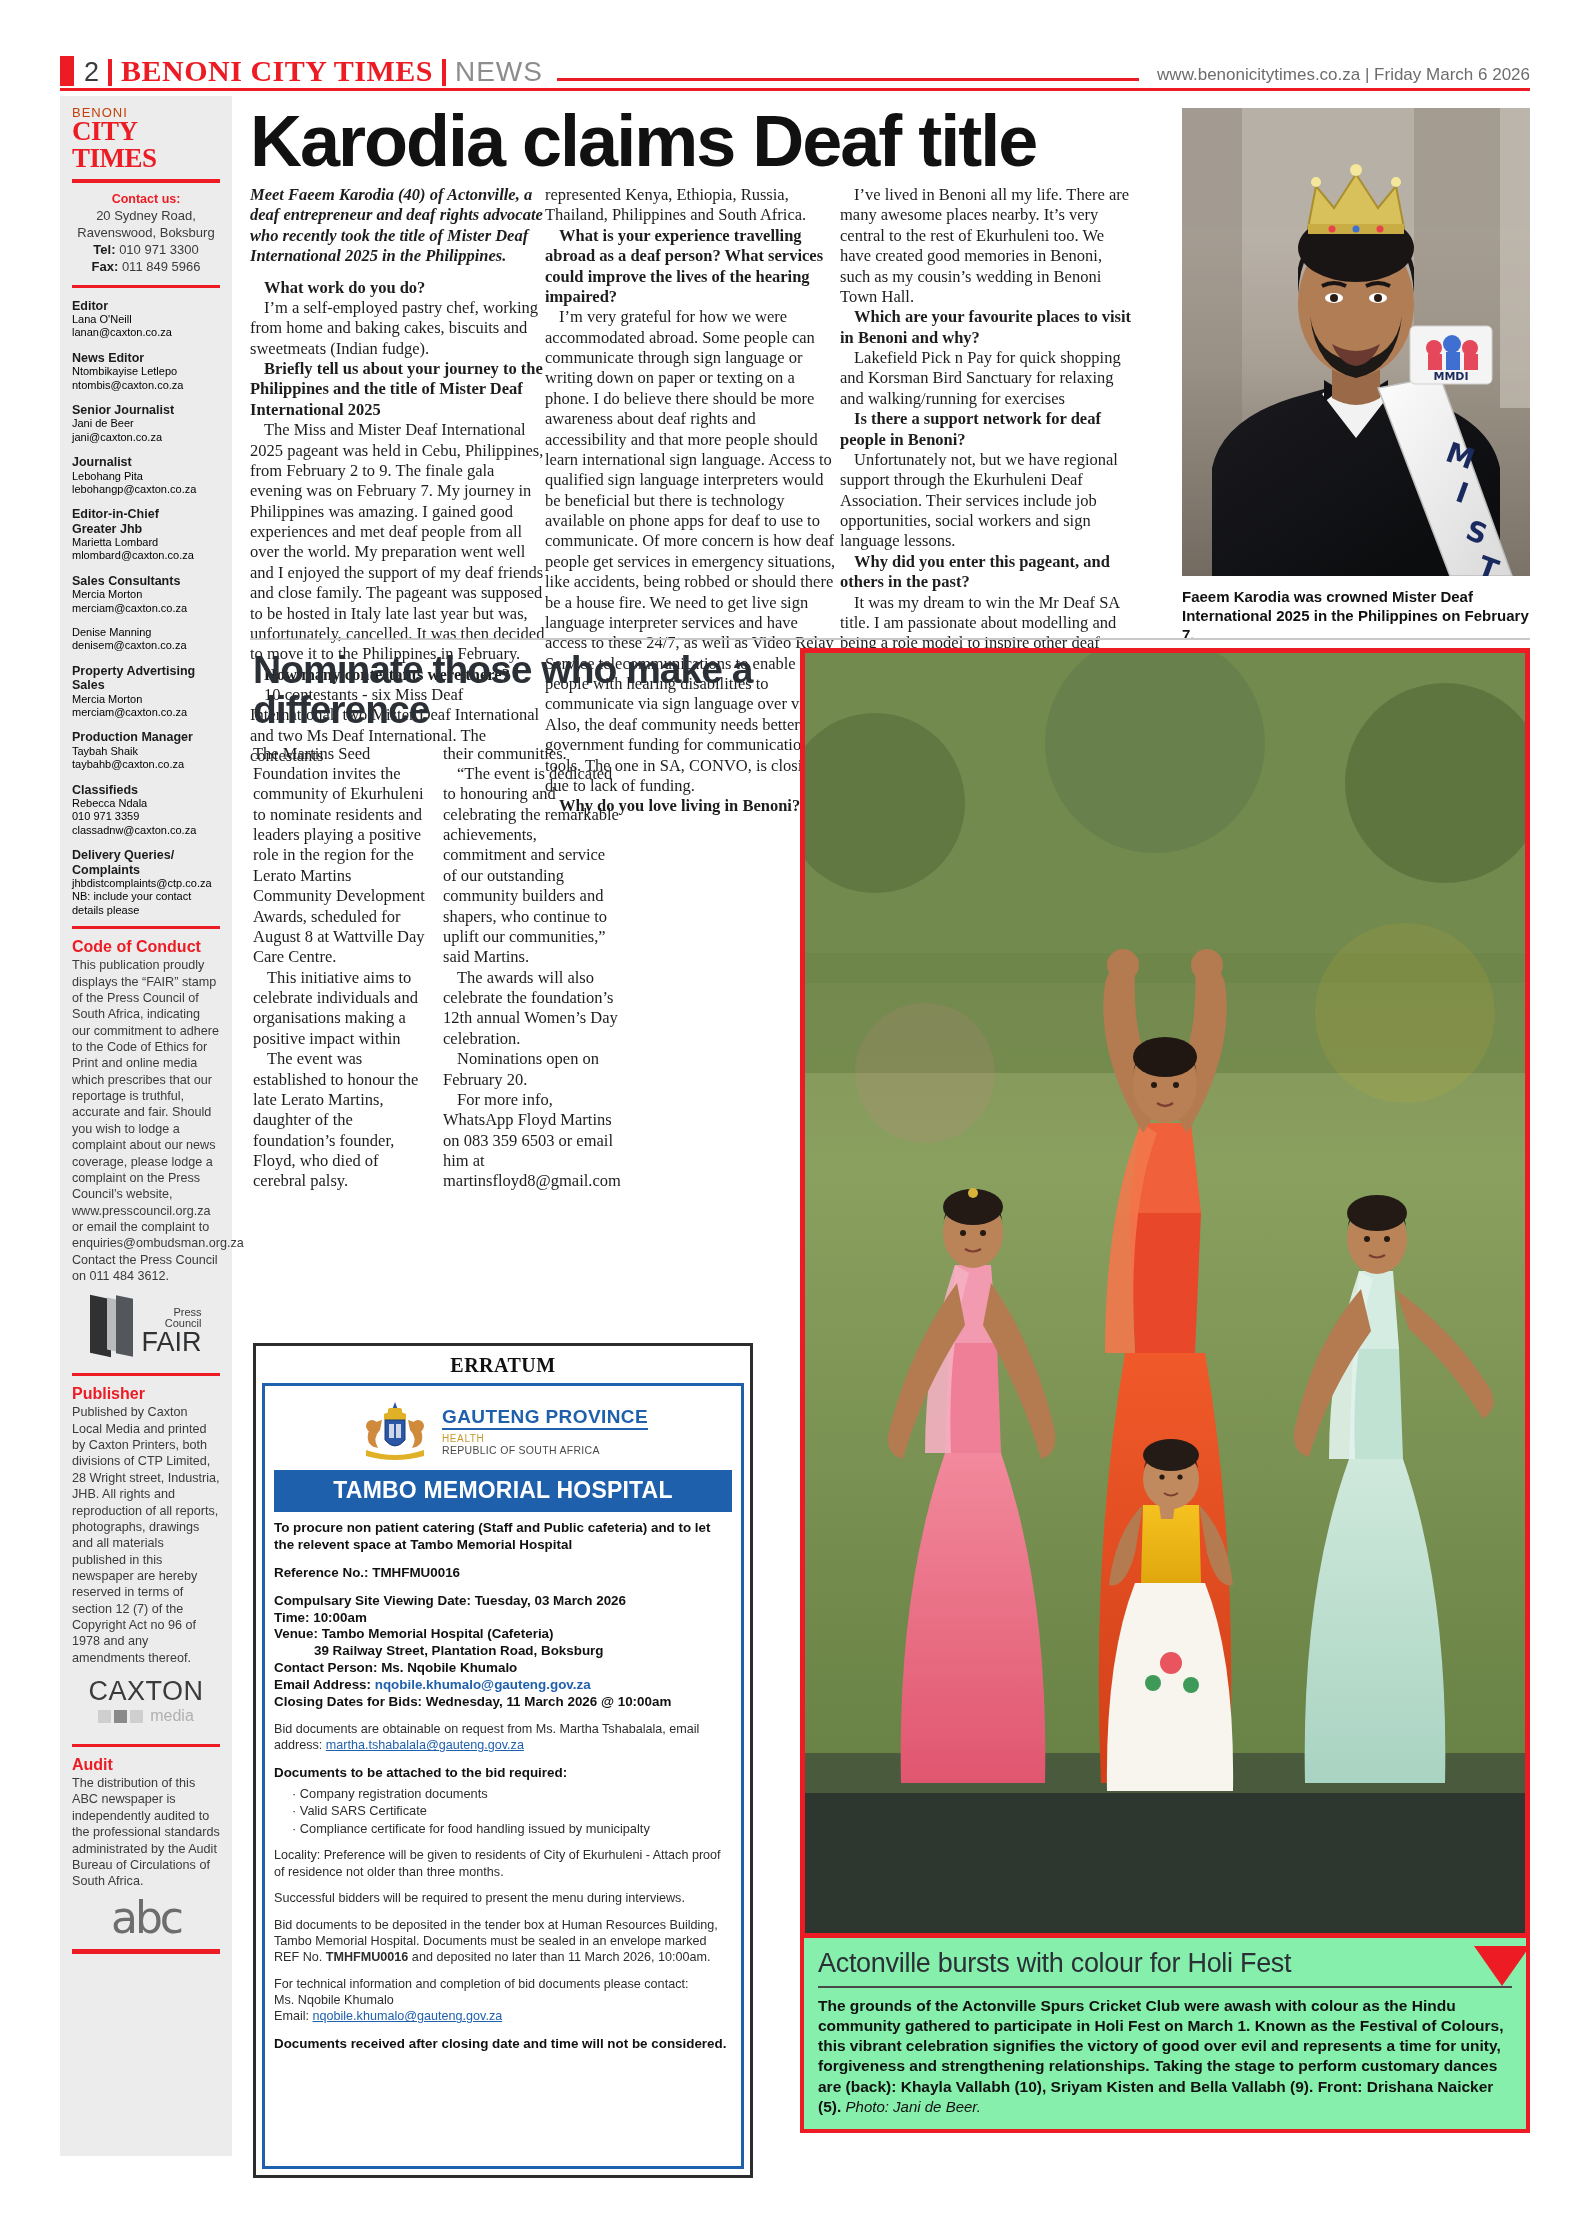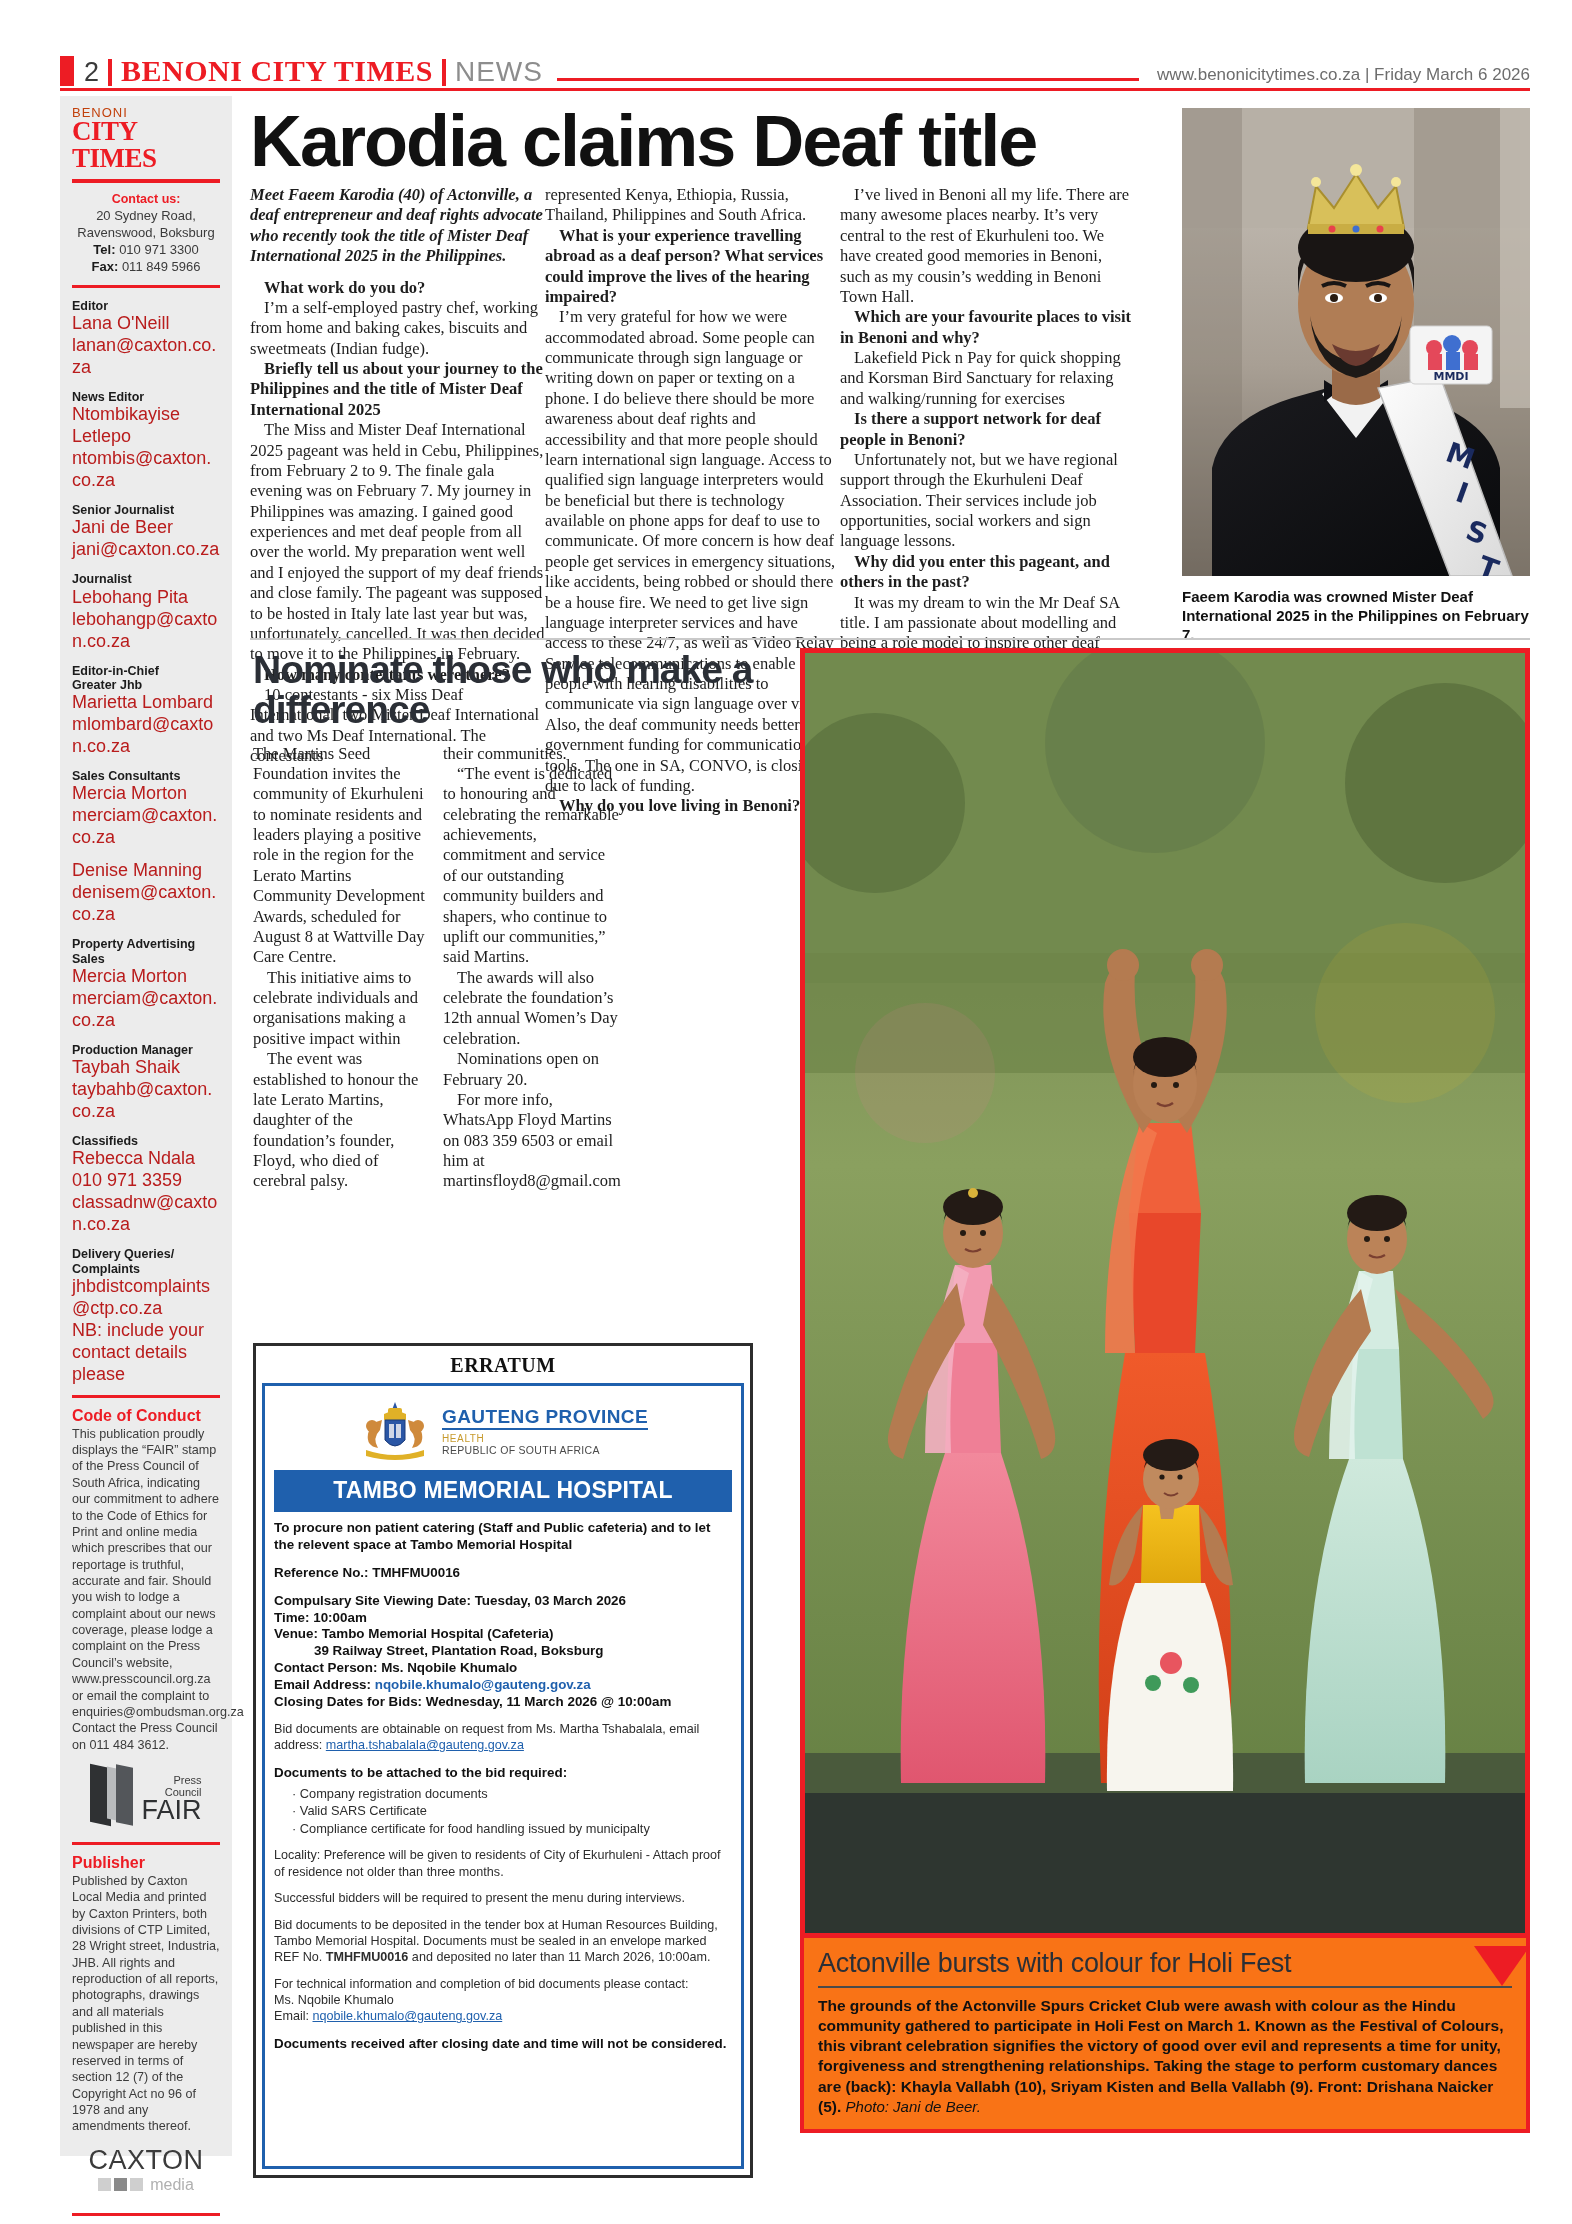--- a/index.html
+++ b/index.html
@@ -26,21 +26,21 @@
   .sidebar { position:absolute; left:60px; top:96px; width:172px; height:2060px; background:#ececec; padding:10px 12px 0 12px; }
   .sb-benoni { font-size:13px; color:#c2410c; letter-spacing:1px; line-height:1.0; }
   .sb-city { font-family:"Liberation Serif", serif; font-weight:bold; font-size:27px; color:#ed1c24; line-height:1.0; letter-spacing:-0.5px; margin-top:-1px;}
   .sb-rule { height:4px; background:#ed1c24; margin:7px 0 9px 0; }
   .sb-rule-thin { height:3px; background:#ed1c24; margin:9px 0 9px 0; }
   .sb-center { text-align:center; }
   .sb-contact-h { font-weight:bold; color:#ed1c24; font-size:12.5px; margin-bottom:2px;}
   .sb-contact-l { font-size:13px; color:#3b3b3b; line-height:1.30; }
   .sb-contact-l b { color:#1b1b1b; }
   .sb-h { font-weight:bold; font-size:12.5px; color:#1b1b1b; line-height:1.15; margin-top:11px;}
-  .sb-t { font-size:18px; color:#b91c1c; line-height:1.22; word-wrap:break-word; }
+  .sb-t { font-size:11px; color:#000000; line-height:1.22; word-wrap:break-word; }
   .sb-redhead { font-family:"Liberation Sans", sans-serif; font-weight:bold; font-size:16px; color:#ed1c24; margin-bottom:1px;}
   .sb-body { font-size:12.6px; color:#3b3b3b; line-height:1.30; }
   .sb-logo-wrap { display:flex; justify-content:center; padding:13px 0 9px 0; }
   .pc-logo { display:flex; align-items:flex-end; gap:7px;text-align:right; }
   .pc-mark { position:relative; width:44px; height:58px; }
   .pc-mark i { position:absolute; display:block; }
   .pc-a { left:0; top:0; width:21px; height:58px; background:#2f3133; transform:skewY(12deg); }
   .pc-b { left:17px; top:2px; width:14px; height:52px; background:#b9bbbd; transform:skewY(12deg); }
   .pc-c { left:26px; top:0; width:17px; height:58px; background:#53565a; transform:skewY(12deg); }
   .pc-txt-s { font-size:11px; color:#3b3b3b; line-height:1.05; }
@@ -71,21 +71,21 @@
   .sep-rule { position:absolute; left:250px; top:638px; width:1280px; height:2px; background:#c9c9c9; }
 
   
   .art2 { position:absolute; left:253px; top:650px; width:510px; }
   .h2 { font-size:39px; color:#2b2f36; font-weight:700; line-height:1.02; letter-spacing:-1px; }
   .art2 .cols2 { display:flex; gap:14px; margin-top:14px; }
   .art2 .col2 { width:176px; }
 
   
   .holi-frame { position:absolute; left:800px; top:648px; width:730px; height:1290px; border:5px solid #ed1c24; overflow:hidden; }
-  .holi-cap-box { position:absolute; left:800px; top:1938px; width:730px; border:4px solid #ed1c24; border-top:none; background:#f97316; padding:10px 14px 12px 14px; }
+  .holi-cap-box { position:absolute; left:800px; top:1938px; width:730px; border:4px solid #ed1c24; border-top:none; background:#86efac; padding:10px 14px 12px 14px; }
   .holi-title { font-size:27px; color:#2b2f36; font-weight:400; letter-spacing:-0.3px; }
   .holi-line { height:2px; background:#4a4a4a; margin:7px 0 8px 0; }
   .holi-body { font-family:"Liberation Sans", sans-serif; font-weight:bold; font-size:15.5px; line-height:1.30; color:#111; }
   .holi-photo-credit { font-style:italic; font-weight:normal; font-size:15px; }
   .holi-tri { position:absolute; right:-4px; top:8px; width:0; height:0; border-left:28px solid transparent; border-right:28px solid transparent; border-top:40px solid #ed1c24; }
 
   
   .ad { position:absolute; left:253px; top:1343px; width:500px; height:835px; border:3px solid #2d2d2d; background:#fff; padding:6px; }
   .ad-erratum { text-align:center; font-family:"Liberation Serif", serif; font-size:20px; font-weight:bold; color:#111; padding:2px 0 6px 0; letter-spacing:0.5px;}
   .ad-inner { border:3px solid #1f60ad; height:786px; padding:8px 9px; }

